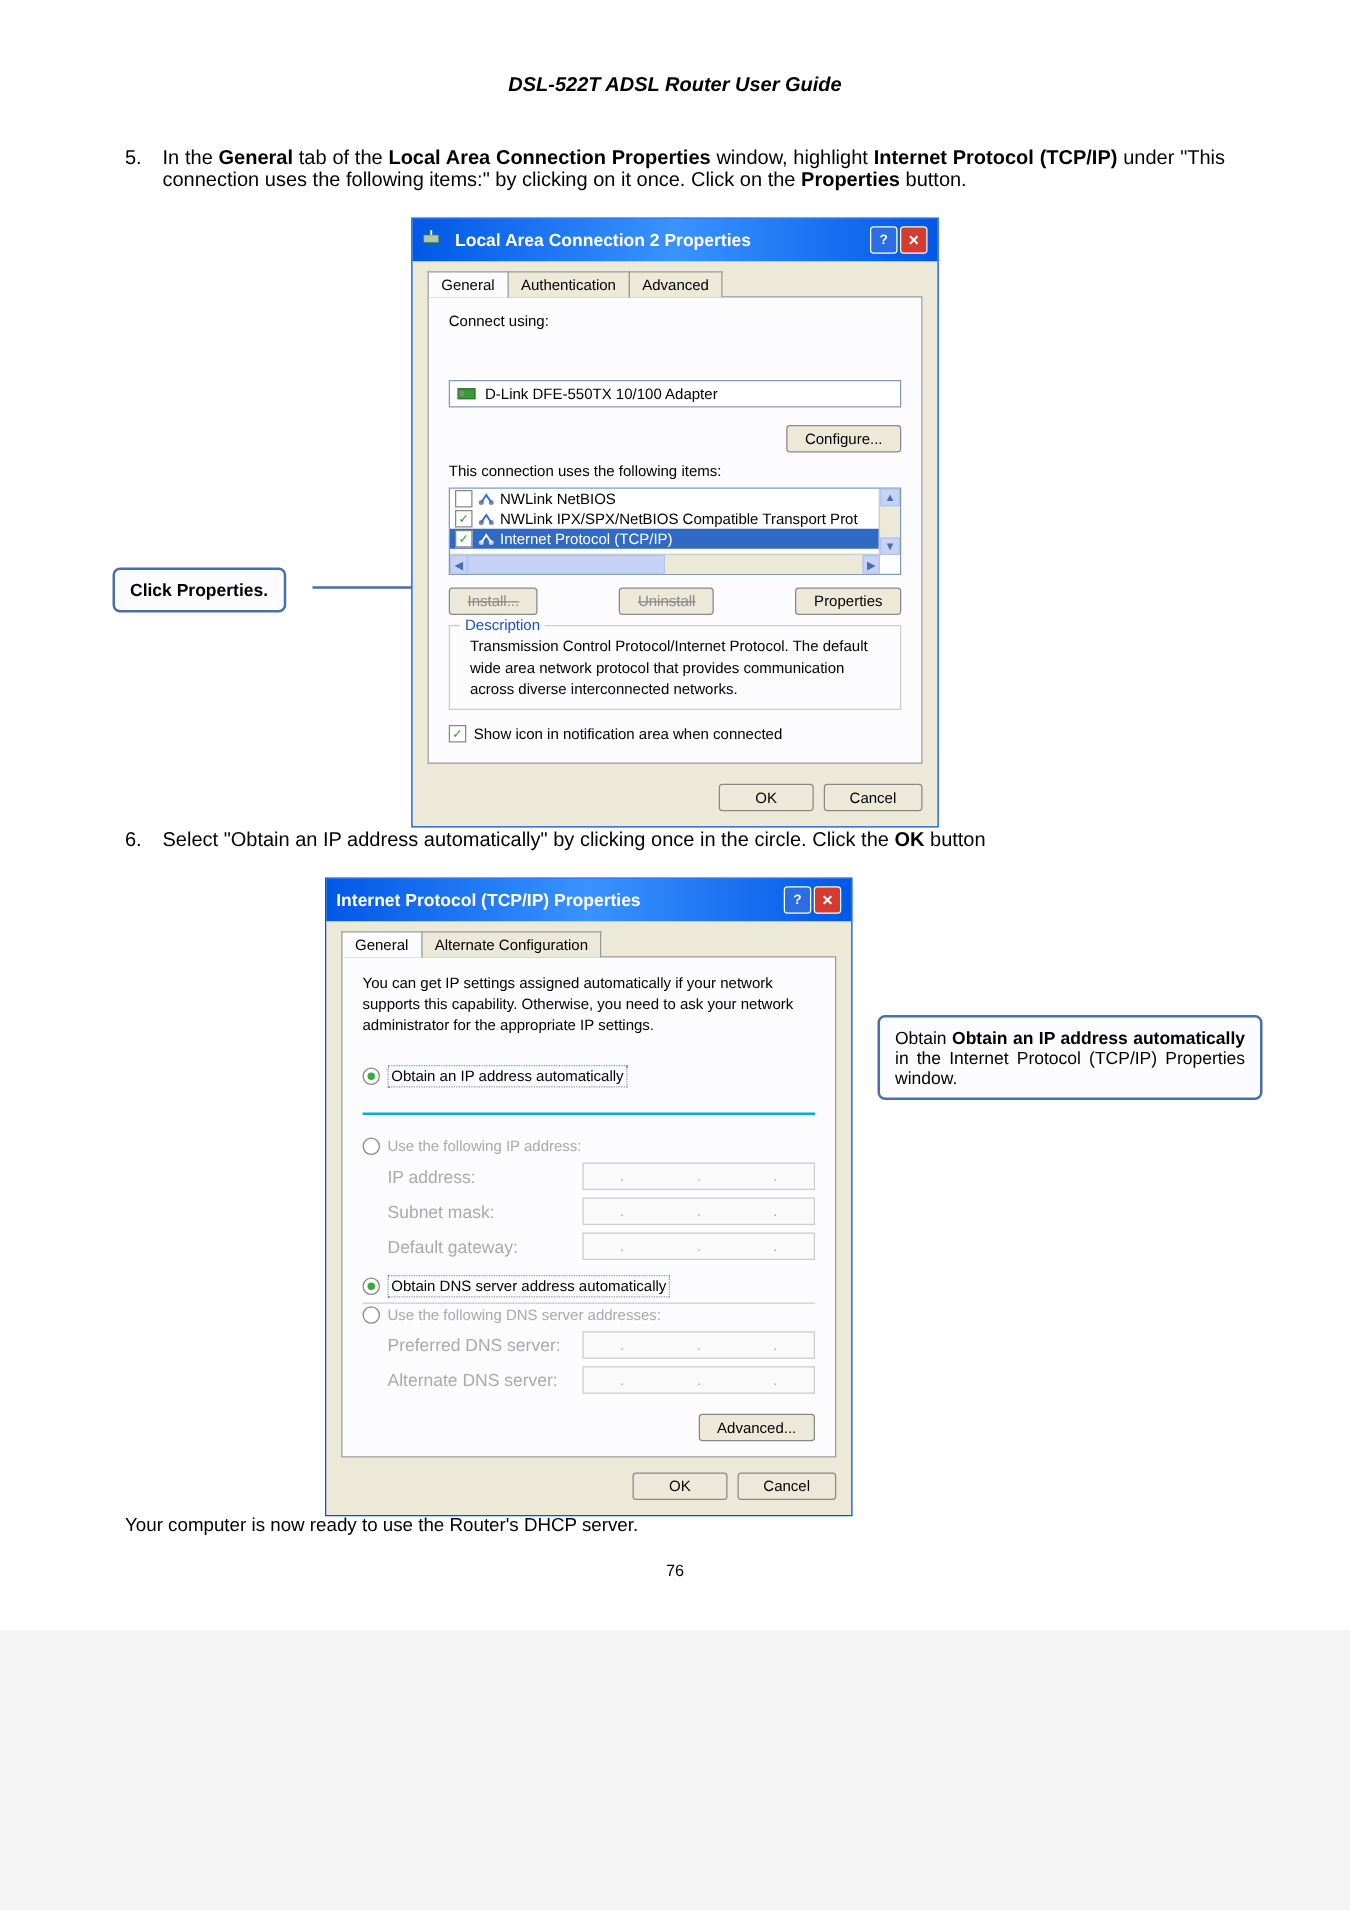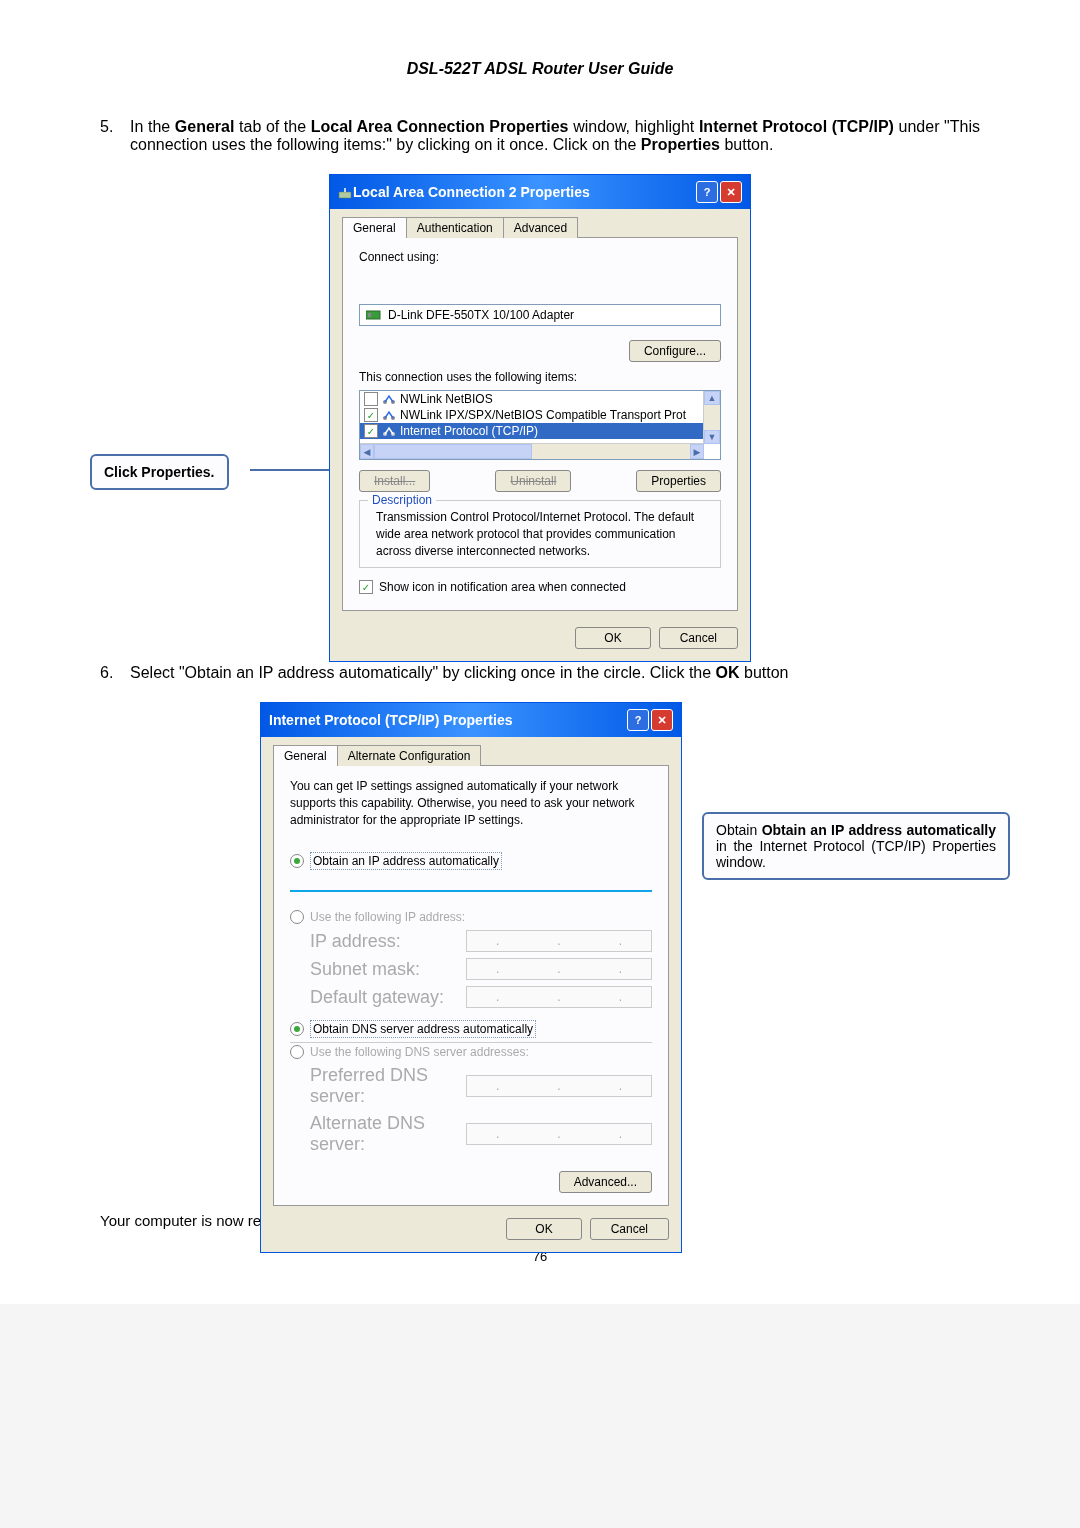--- a/index.html
+++ b/index.html
@@ -258,21 +258,21 @@
       background: #39a939;
     }
     .field-grid {
       display: grid;
       grid-template-columns: 150px 1fr;
       gap: 6px;
       align-items: center;
       margin: 6px 0 6px 20px;
     }
     .field-label {
-      font-size: 18px;
+      font-size: 14px;
       color: #aaa;
     }
     .ip-input {
       border: 1px solid #ccc;
       background: #fafafa;
       height: 20px;
       display: flex;
       align-items: center;
       justify-content: space-around;
       font-size: 12px;
@@ -312,21 +312,21 @@
   </div>
 
   <div class="figure-container" style="height:470px;">
     <div class="callout-box" style="left:-10px; top:280px;">
       <span>Click </span><b>Properties</b><span>.</span>
     </div>
     <div class="callout-line" style="left:150px; top:295px; width:90px;"></div>
 
     <div class="dialog" style="position:relative;">
       <div class="title-bar">
-        <div style="display:flex;align-items:flex-end;gap:1px;">
+        <div style="display:flex;align-items:flex-start;gap:12px;">
           <svg class="nic-icon" viewBox="0 0 14 12">
               <rect x="1" y="4" width="12" height="6" fill="#b0c9a0" stroke="#5a7850" stroke-width="0.5"></rect>
               <line x1="7" y1="0" x2="7" y2="4" stroke="#fff" stroke-width="1.5"></line>
             </svg>
           <span>Local Area Connection 2 Properties</span>
         </div>
         <div class="title-bar-buttons">
           <div class="tb-btn help">?</div>
           <div class="tb-btn">✕</div>
         </div>

